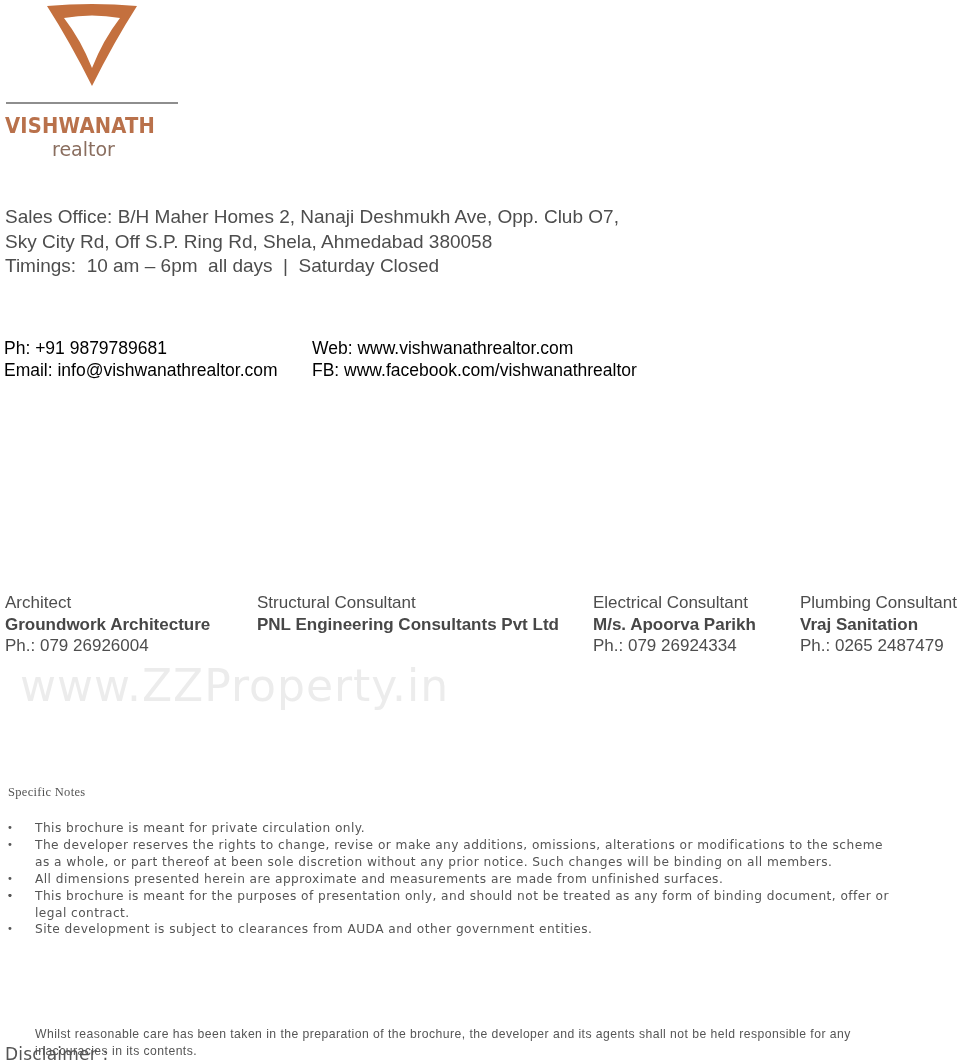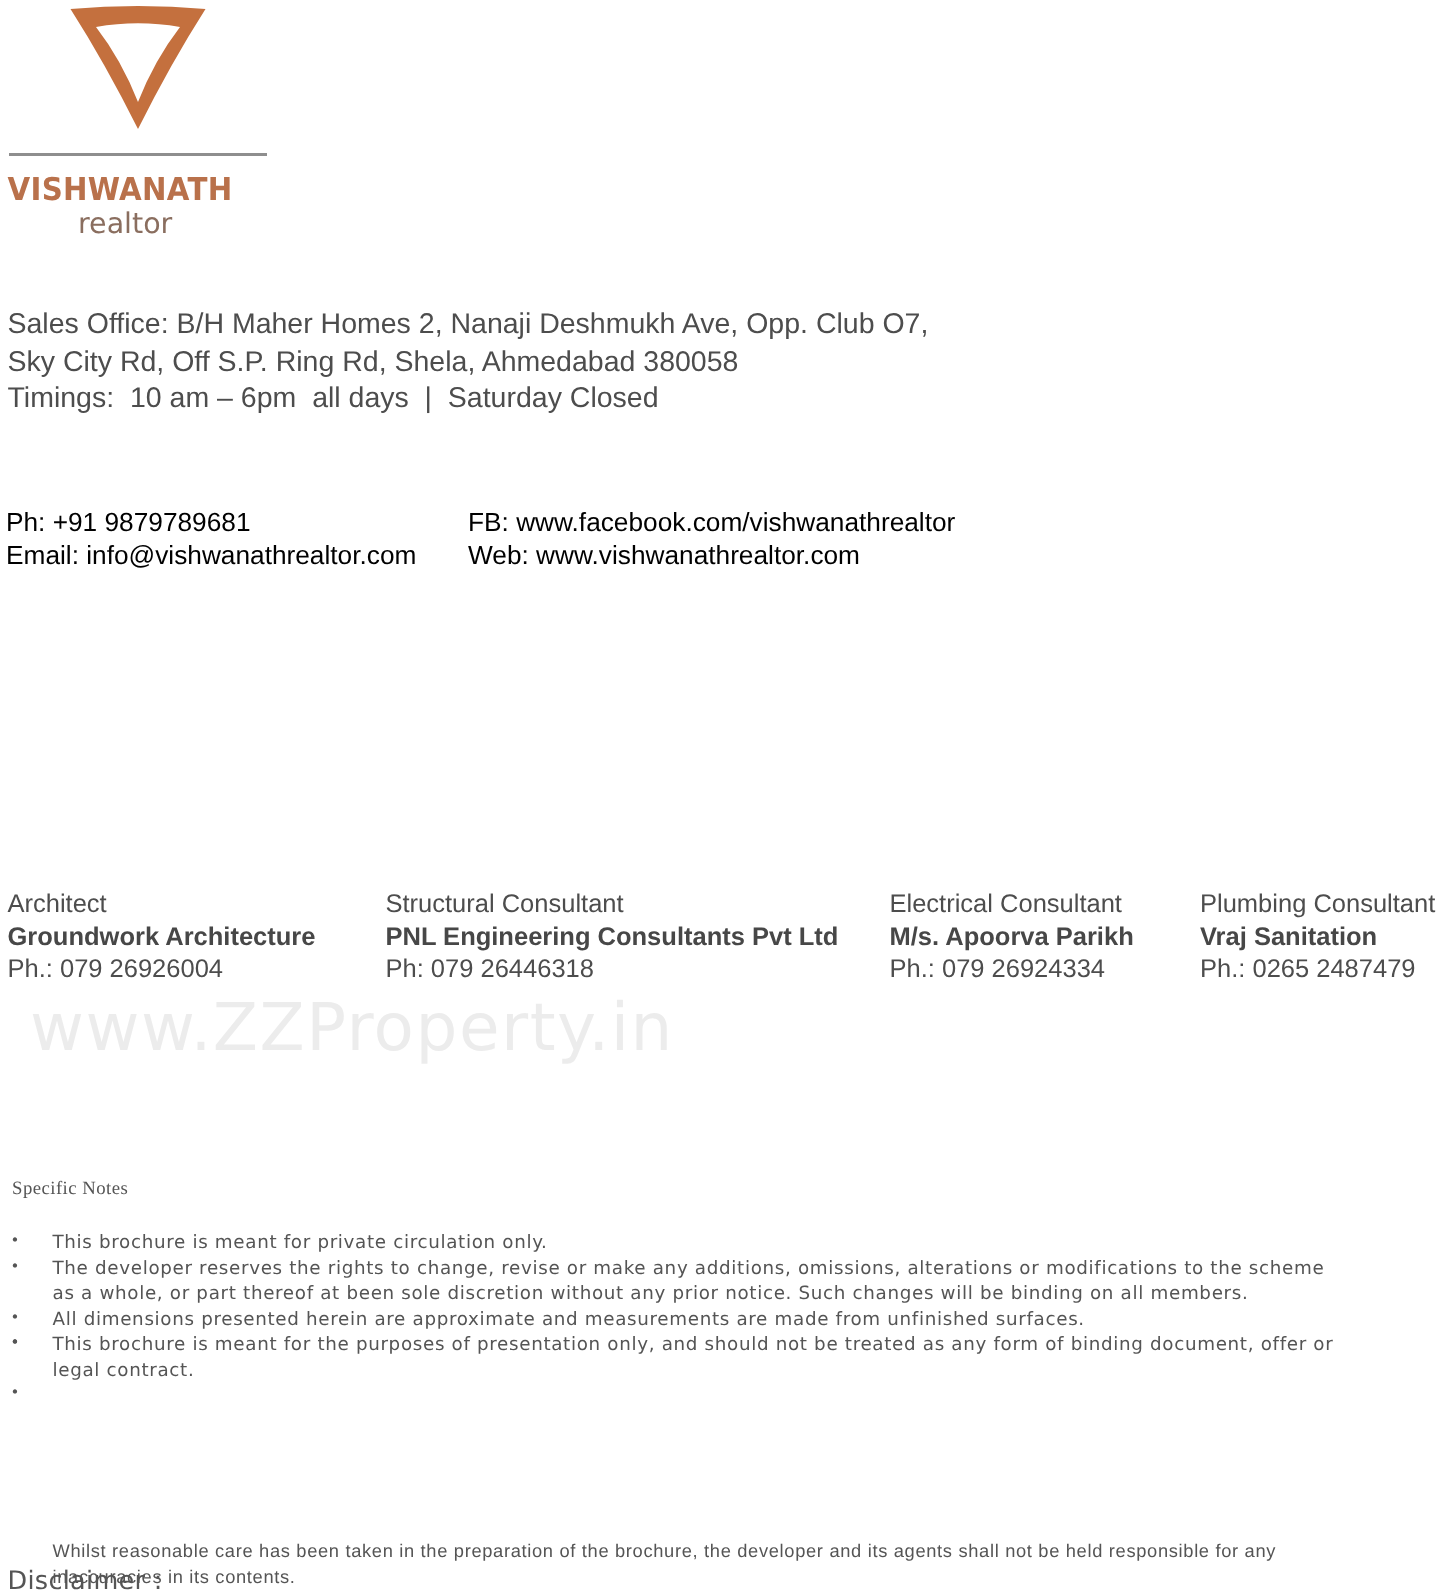--- a/index.html
+++ b/index.html
@@ -147,51 +147,50 @@
   <div>Sales Office: B/H Maher Homes 2, Nanaji Deshmukh Ave, Opp. Club O7,</div>
   <div>Sky City Rd, Off S.P. Ring Rd, Shela, Ahmedabad 380058</div>
   <div style="white-space: pre;">Timings:  10 am – 6pm  all days  |  Saturday Closed</div>
 </div>
 
 <div class="abs contact-col contact-left">
   <div>Ph: +91 9879789681</div>
   <div>Email: info@vishwanathrealtor.com</div>
 </div>
 <div class="abs contact-col contact-right">
+  <div>Web: www.vishwanathrealtor.com</div>
   <div>FB: www.facebook.com/vishwanathrealtor</div>
-  <div>Web: www.vishwanathrealtor.com</div>
 </div>
 
 <div class="abs watermark">www.ZZProperty.in</div>
 
 <div class="abs consultant cons-1">
   <div>Architect</div>
   <div class="c-name">Groundwork Architecture</div>
   <div>Ph.: 079 26926004</div>
 </div>
 <div class="abs consultant cons-2">
   <div>Structural Consultant</div>
   <div class="c-name">PNL Engineering Consultants Pvt Ltd</div>
-  <div>Ph: 079 26446318</div>
 </div>
 <div class="abs consultant cons-3">
   <div>Electrical Consultant</div>
   <div class="c-name">M/s. Apoorva Parikh</div>
   <div>Ph.: 079 26924334</div>
 </div>
 <div class="abs consultant cons-4">
   <div>Plumbing Consultant</div>
   <div class="c-name">Vraj Sanitation</div>
   <div>Ph.: 0265 2487479</div>
 </div>
 
 <div class="abs notes-heading">Specific Notes</div>
 <ul class="abs notes-list">
   <li><span class="bullet">•</span><span>This brochure is meant for private circulation only.</span></li>
   <li><span class="bullet">•</span><span>The developer reserves the rights to change, revise or make any additions, omissions, alterations or modifications to the scheme as a whole, or part thereof at been sole discretion without any prior notice. Such changes will be binding on all members.</span></li>
   <li><span class="bullet">•</span><span>All dimensions presented herein are approximate and measurements are made from unfinished surfaces.</span></li>
   <li><span class="bullet">•</span></li>
   <li><span class="bullet">•</span><span>This brochure is meant for the purposes of presentation only, and should not be treated as any form of binding document, offer or legal contract.</span></li>
-  <li><span class="bullet">•</span></li>
+  <li><span class="bullet">•</span><span>Site development is subject to clearances from AUDA and other government entities.</span></li>
 </ul>
 
 <div class="abs disclaimer-heading">Disclaimer :</div>
 <div class="abs disclaimer-text">Whilst reasonable care has been taken in the preparation of the brochure, the developer and its agents shall not be held responsible for any inaccuracies in its contents.</div>
 
 </body></html>

